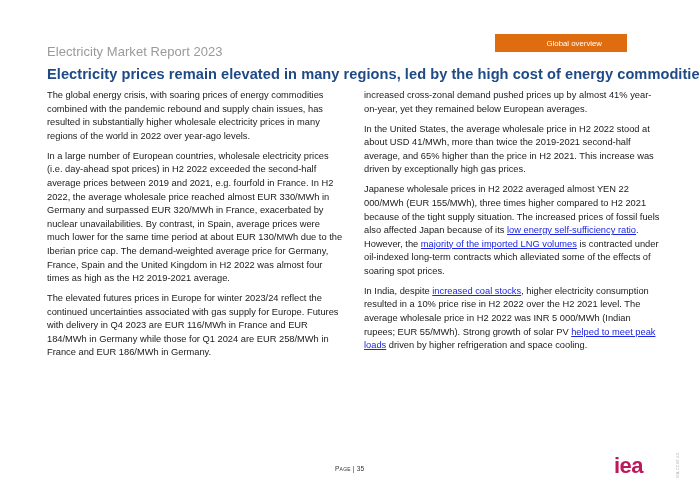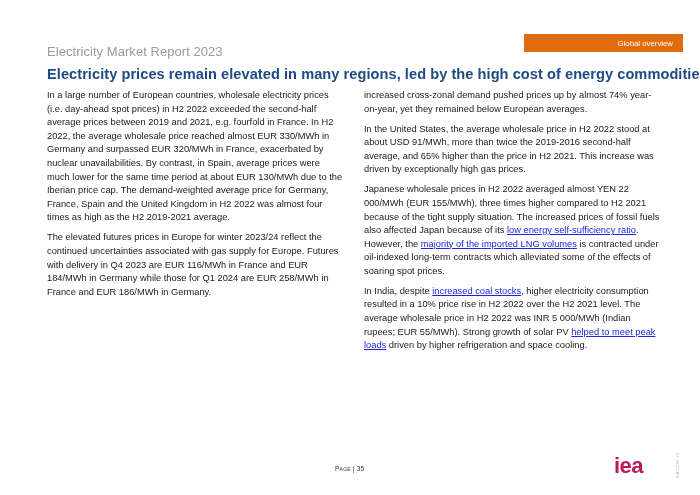--- a/index.html
+++ b/index.html
@@ -4,23 +4,23 @@
 <style>
   * { margin: 0; padding: 0; box-sizing: border-box; }
   html, body { width: 700px; height: 495px; background: #ffffff; overflow: hidden; }
   body { position: relative; font-family: "Liberation Sans", sans-serif; color: #1a1a1a; }
 
   .report-name {
     position: absolute; left: 47px; top: 44px;
     font-size: 13px; color: #9a9a9a; letter-spacing: 0.05px;
   }
   .section-banner {
-    position: absolute; left: 524px; top: 34px; width: 159px; height: 18px;
+    position: absolute; left: 495px; top: 34px; width: 132px; height: 18px;
     background: #e06c10; color: #ffffff; font-size: 7.8px;
-    display: flex; align-items: center; justify-content: flex-end; padding-right: 10px;
+    display: flex; align-items: center; justify-content: flex-end; padding-right: 25px;
   }
   .page-title {
     position: absolute; left: 47px; top: 66px;
     font-size: 14.6px; font-weight: bold; color: #1f4a85; white-space: nowrap; letter-spacing: 0.05px;
   }
 
   .col { position: absolute; top: 89px; width: 300px; font-size: 9.3px; line-height: 13.6px; color: #1a1a1a; }
   .col.left { left: 47px; width: 296px; }
   .col.right { left: 364px; width: 296px; }
   .col p { margin-bottom: 6.4px; }
@@ -43,26 +43,27 @@
 </head>
 <body>
 
 <div class="report-name">Electricity Market Report 2023</div>
 <div class="section-banner">
   <span>Global overview</span>
 </div>
 <h1 class="page-title">Electricity prices remain elevated in many regions, led by the high cost of energy commodities</h1>
 
 <div class="col left">
+  <p>The global energy crisis, with soaring prices of energy commodities combined with the pandemic rebound and supply chain issues, has resulted in substantially higher wholesale electricity prices in many regions of the world in 2022 over year-ago levels.</p>
   <p><span>In a large number of </span><b>European</b><span> countries, wholesale electricity prices (i.e. day-ahead spot prices) in H2 2022 exceeded the second-half average prices between 2019 and 2021, e.g. fourfold in France. In H2 2022, the average wholesale price reached almost EUR 330/MWh in Germany and surpassed EUR 320/MWh in France, exacerbated by nuclear unavailabilities. By contrast, in Spain, average prices were much lower for the same time period at about EUR 130/MWh due to the Iberian price cap. The demand-weighted average price for Germany, France, Spain and the United Kingdom in H2 2022 was almost four times as high as the H2 2019-2021 average.</span></p>
   <p>The elevated futures prices in Europe for winter 2023/24 reflect the continued uncertainties associated with gas supply for Europe. Futures with delivery in Q4 2023 are EUR 116/MWh in France and EUR 184/MWh in Germany while those for Q1 2024 are EUR 258/MWh in France and EUR 186/MWh in Germany.</p>
 </div>
 
 <div class="col right">
-  <p>increased cross-zonal demand pushed prices up by almost 74% year-on-year, yet they remained below European averages.</p>
-  <p><span>In the </span><b>United States</b><span>, the average wholesale price in H2 2022 stood at about USD 91/MWh, more than twice the 2019-2016 second-half average, and 65% higher than the price in H2 2021. This increase was driven by exceptionally high gas prices.</span></p>
+  <p>increased cross-zonal demand pushed prices up by almost 41% year-on-year, yet they remained below European averages.</p>
+  <p><span>In the </span><b>United States</b><span>, the average wholesale price in H2 2022 stood at about USD 41/MWh, more than twice the 2019-2021 second-half average, and 65% higher than the price in H2 2021. This increase was driven by exceptionally high gas prices.</span></p>
   <p><b>Japanese</b><span> wholesale prices in H2 2022 averaged almost YEN 22 000/MWh (EUR 155/MWh), three times higher compared to H2 2021 because of the tight supply situation. The increased prices of fossil fuels also affected Japan because of its </span><a href="#">low energy self-sufficiency ratio</a><span>. However, the </span><a href="#">majority of the imported LNG volumes</a><span> is contracted under oil-indexed long-term contracts which alleviated some of the effects of soaring spot prices.</span></p>
   <p><span>In </span><b>India</b><span>, despite </span><a href="#">increased coal stocks</a><span>, higher electricity consumption resulted in a 10% price rise in H2 2022 over the H2 2021 level. The average wholesale price in H2 2022 was INR 5 000/MWh (Indian rupees; EUR 55/MWh). Strong growth of solar PV </span><a href="#">helped to meet peak loads</a><span> driven by higher refrigeration and space cooling.</span></p>
 </div>
 
 <div class="page-number">Page | 35</div>
 <div class="logo">iea</div>
 <div class="license">IEA. CC BY 4.0.</div>
 
 </body></html>

